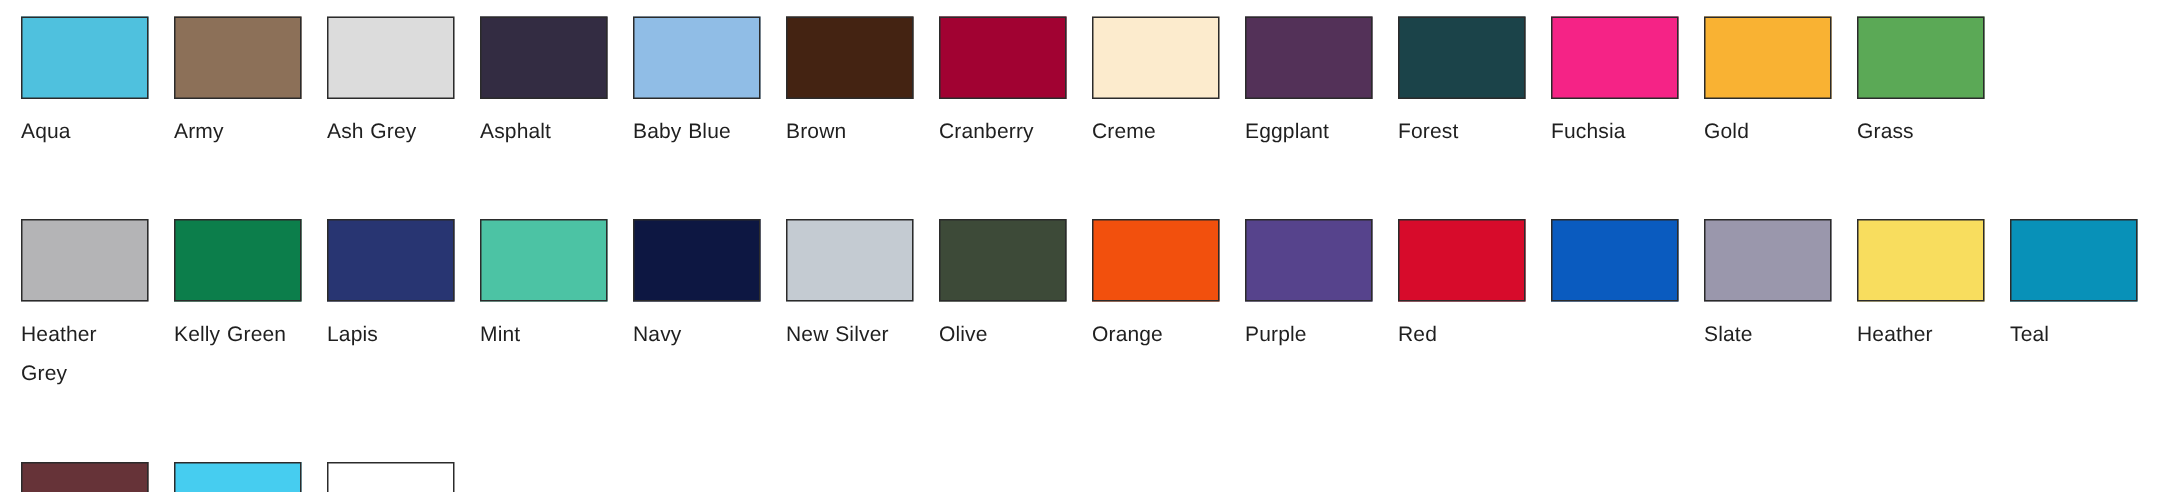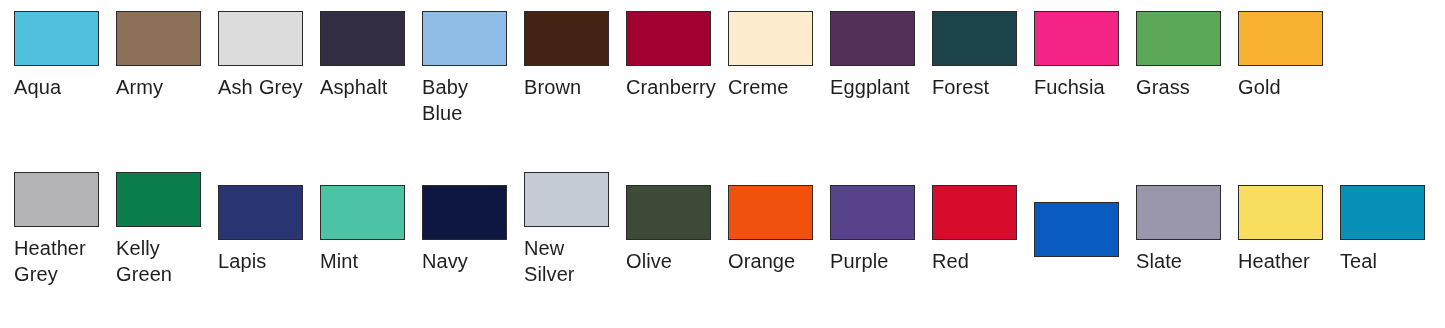--- a/index.html
+++ b/index.html
@@ -21,40 +21,40 @@
     box-sizing: border-box;
     padding: 0;
   }
   .swatch-row {
     display: flex;
     flex-direction: row;
     align-items: flex-start;
     flex-wrap: nowrap;
   }
   .swatch-row.row-1 { margin-top: 11px; }
-  .swatch-row.row-2 { margin-top: 46px; align-items: center; }
+  .swatch-row.row-2 { margin-top: 46px; }
   .swatch-row.row-3 { margin-top: 47px; }
   .swatch-cell {
     width: 102px;
     flex: 0 0 102px;
     box-sizing: border-box;
     padding-left: 14px;
     padding-right: 3px;
   }
   .swatch-chip {
     width: 85px;
     height: 55px;
     box-sizing: border-box;
     border: 1px solid #2b2b2b;
     display: block;
   }
   .swatch-label {
     display: block;
     margin-top: 8px;
-    font-size: 20px;
+    font-size: 14px;
     line-height: 26px;
     color: #1f1f1f;
     font-family: "Liberation Sans", sans-serif;
     letter-spacing: 0.1px;
     white-space: normal;
     word-spacing: 0.5px;
   }
 </style>
 </head>
 <body>
@@ -99,26 +99,26 @@
       </div>
       <div class="swatch-cell">
         <span class="swatch-chip" style="background-color: rgb(27, 67, 73); border-color: rgb(43, 43, 43);"></span>
         <span class="swatch-label">Forest</span>
       </div>
       <div class="swatch-cell">
         <span class="swatch-chip" style="background-color: rgb(245, 35, 134); border-color: rgb(43, 43, 43);"></span>
         <span class="swatch-label">Fuchsia</span>
       </div>
       <div class="swatch-cell">
+        <span class="swatch-chip" style="background-color: rgb(249, 178, 51); border-color: rgb(43, 43, 43);"></span>
+        <span class="swatch-label">Gold</span>
+      </div>
+      <div class="swatch-cell">
         <span class="swatch-chip" style="background-color: rgb(91, 169, 86); border-color: rgb(43, 43, 43);"></span>
         <span class="swatch-label">Grass</span>
-      </div>
-      <div class="swatch-cell">
-        <span class="swatch-chip" style="background-color: rgb(249, 178, 51); border-color: rgb(43, 43, 43);"></span>
-        <span class="swatch-label">Gold</span>
       </div>
     </div>
   <div class="swatch-row row-2">
       <div class="swatch-cell">
         <span class="swatch-chip" style="background-color: rgb(180, 180, 182); border-color: rgb(43, 43, 43);"></span>
         <span class="swatch-label">Heather Grey</span>
       </div>
       <div class="swatch-cell">
         <span class="swatch-chip" style="background-color: rgb(12, 126, 75); border-color: rgb(43, 43, 43);"></span>
         <span class="swatch-label">Kelly Green</span>

